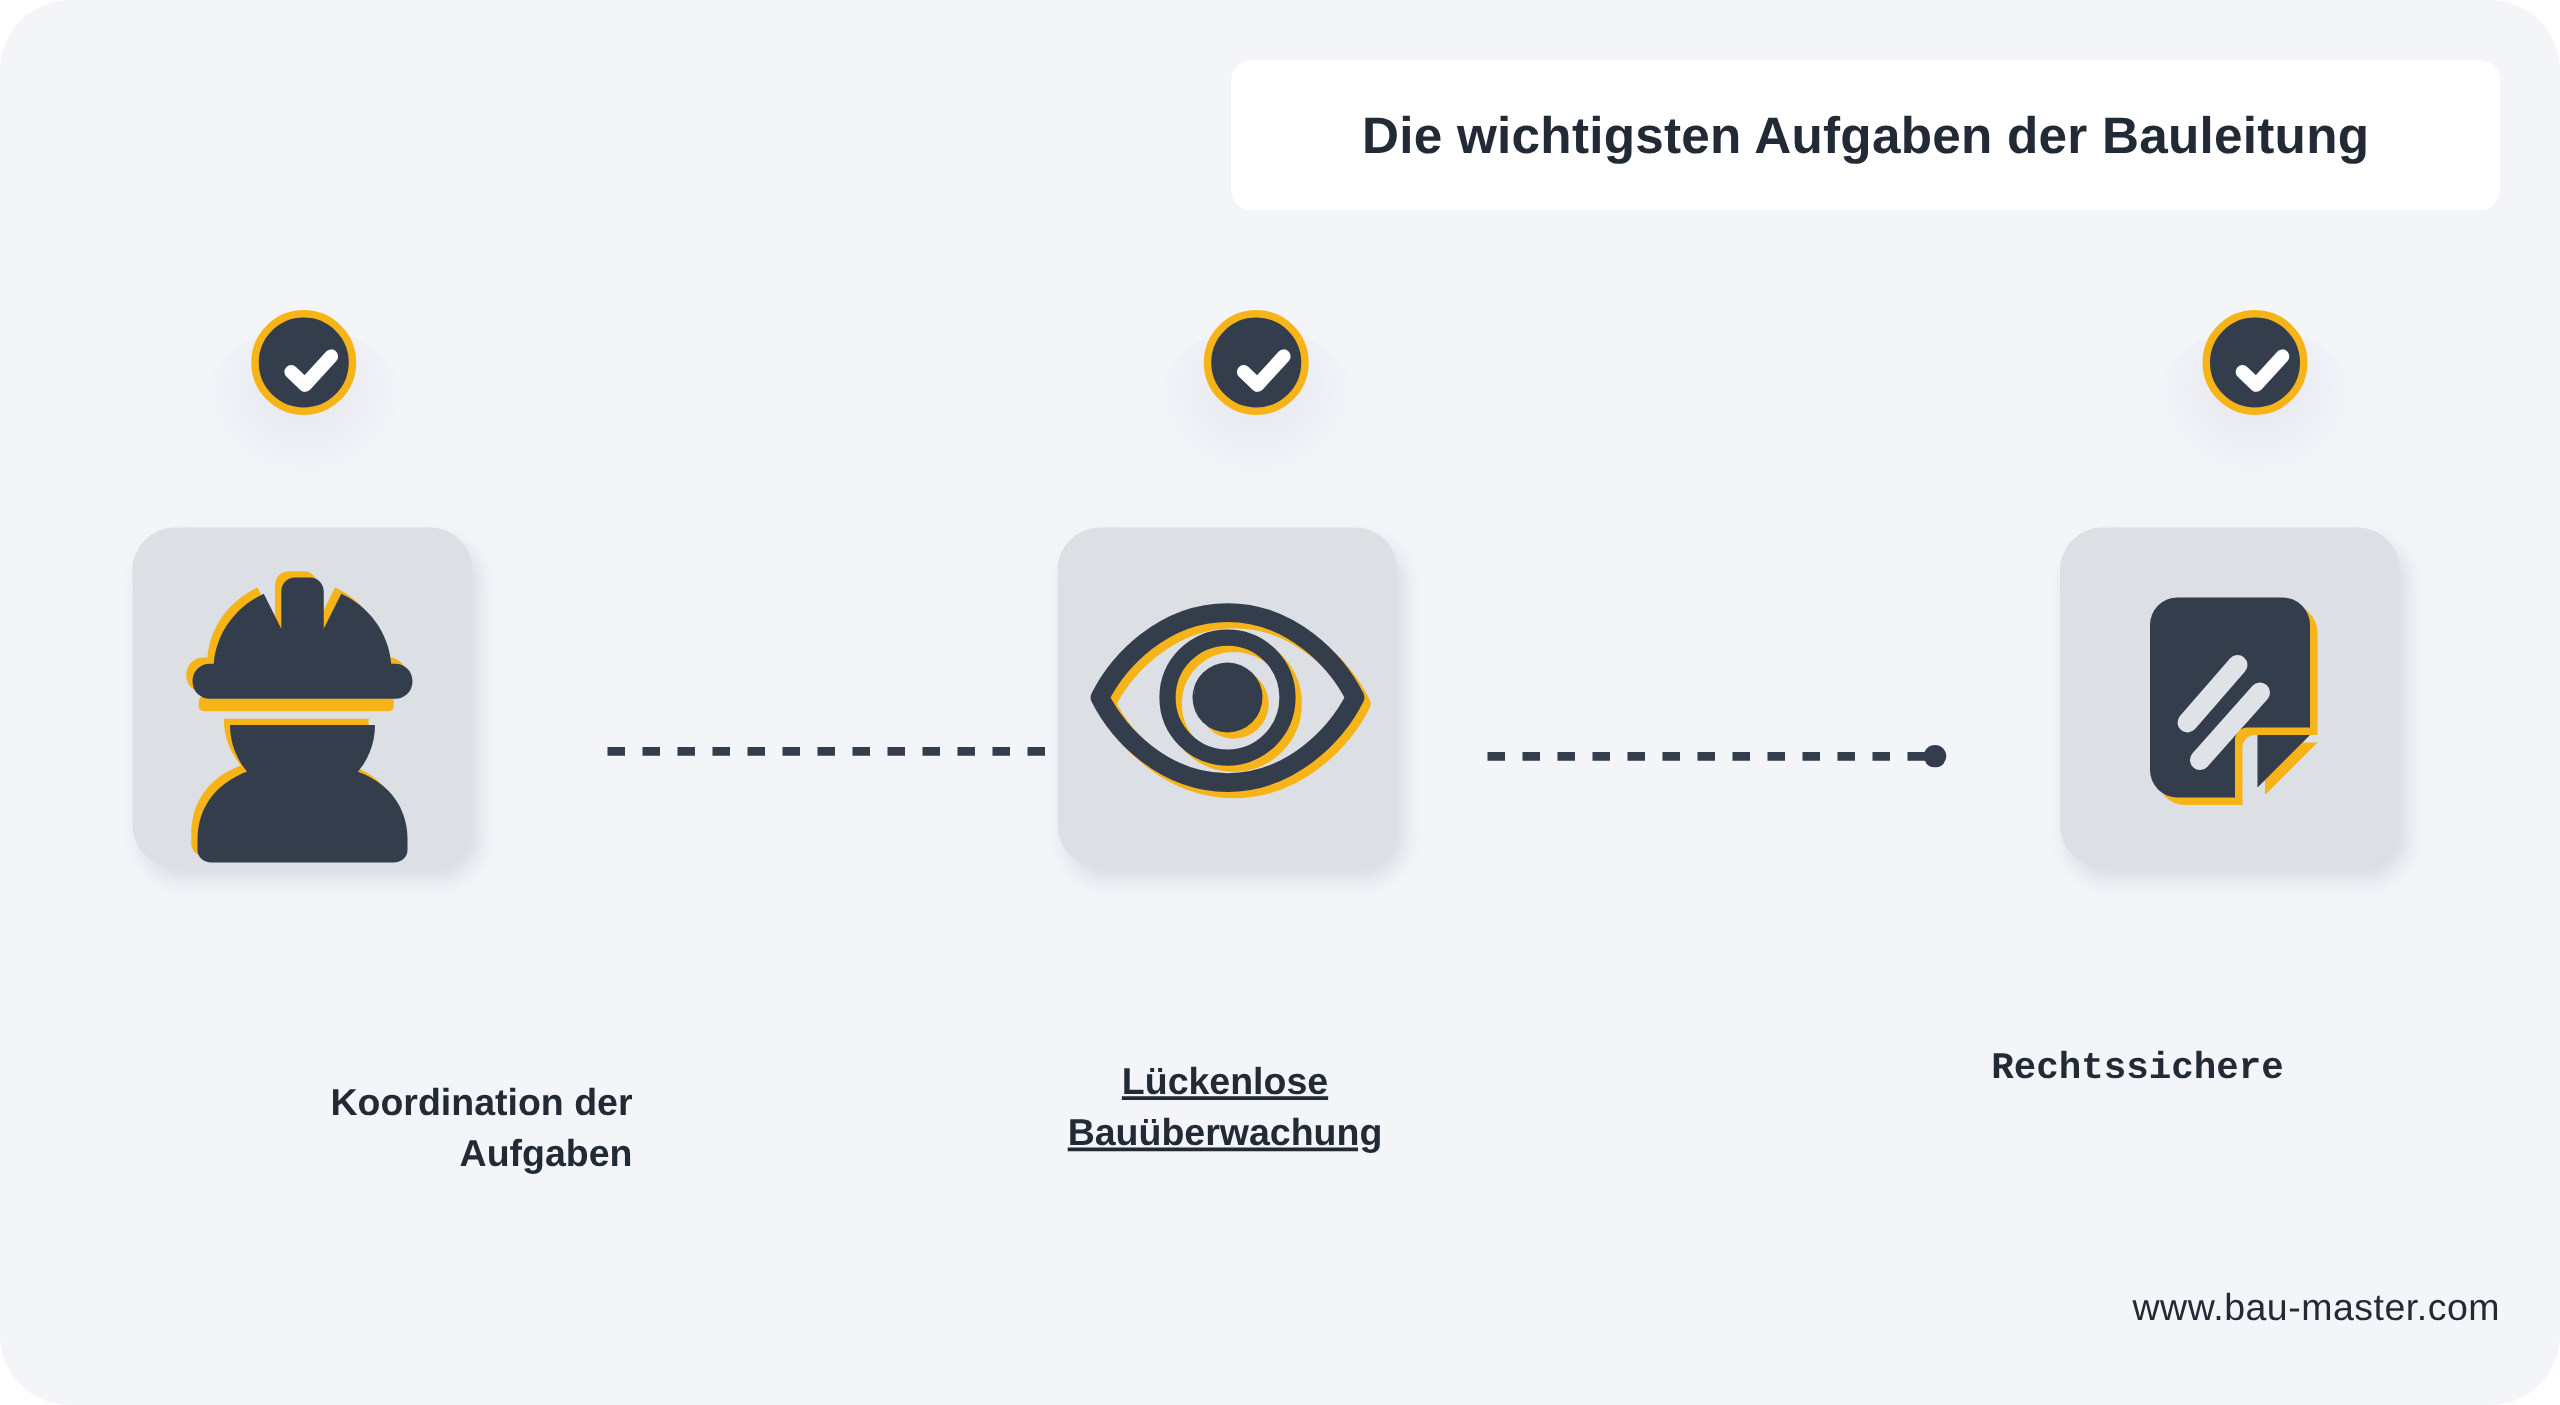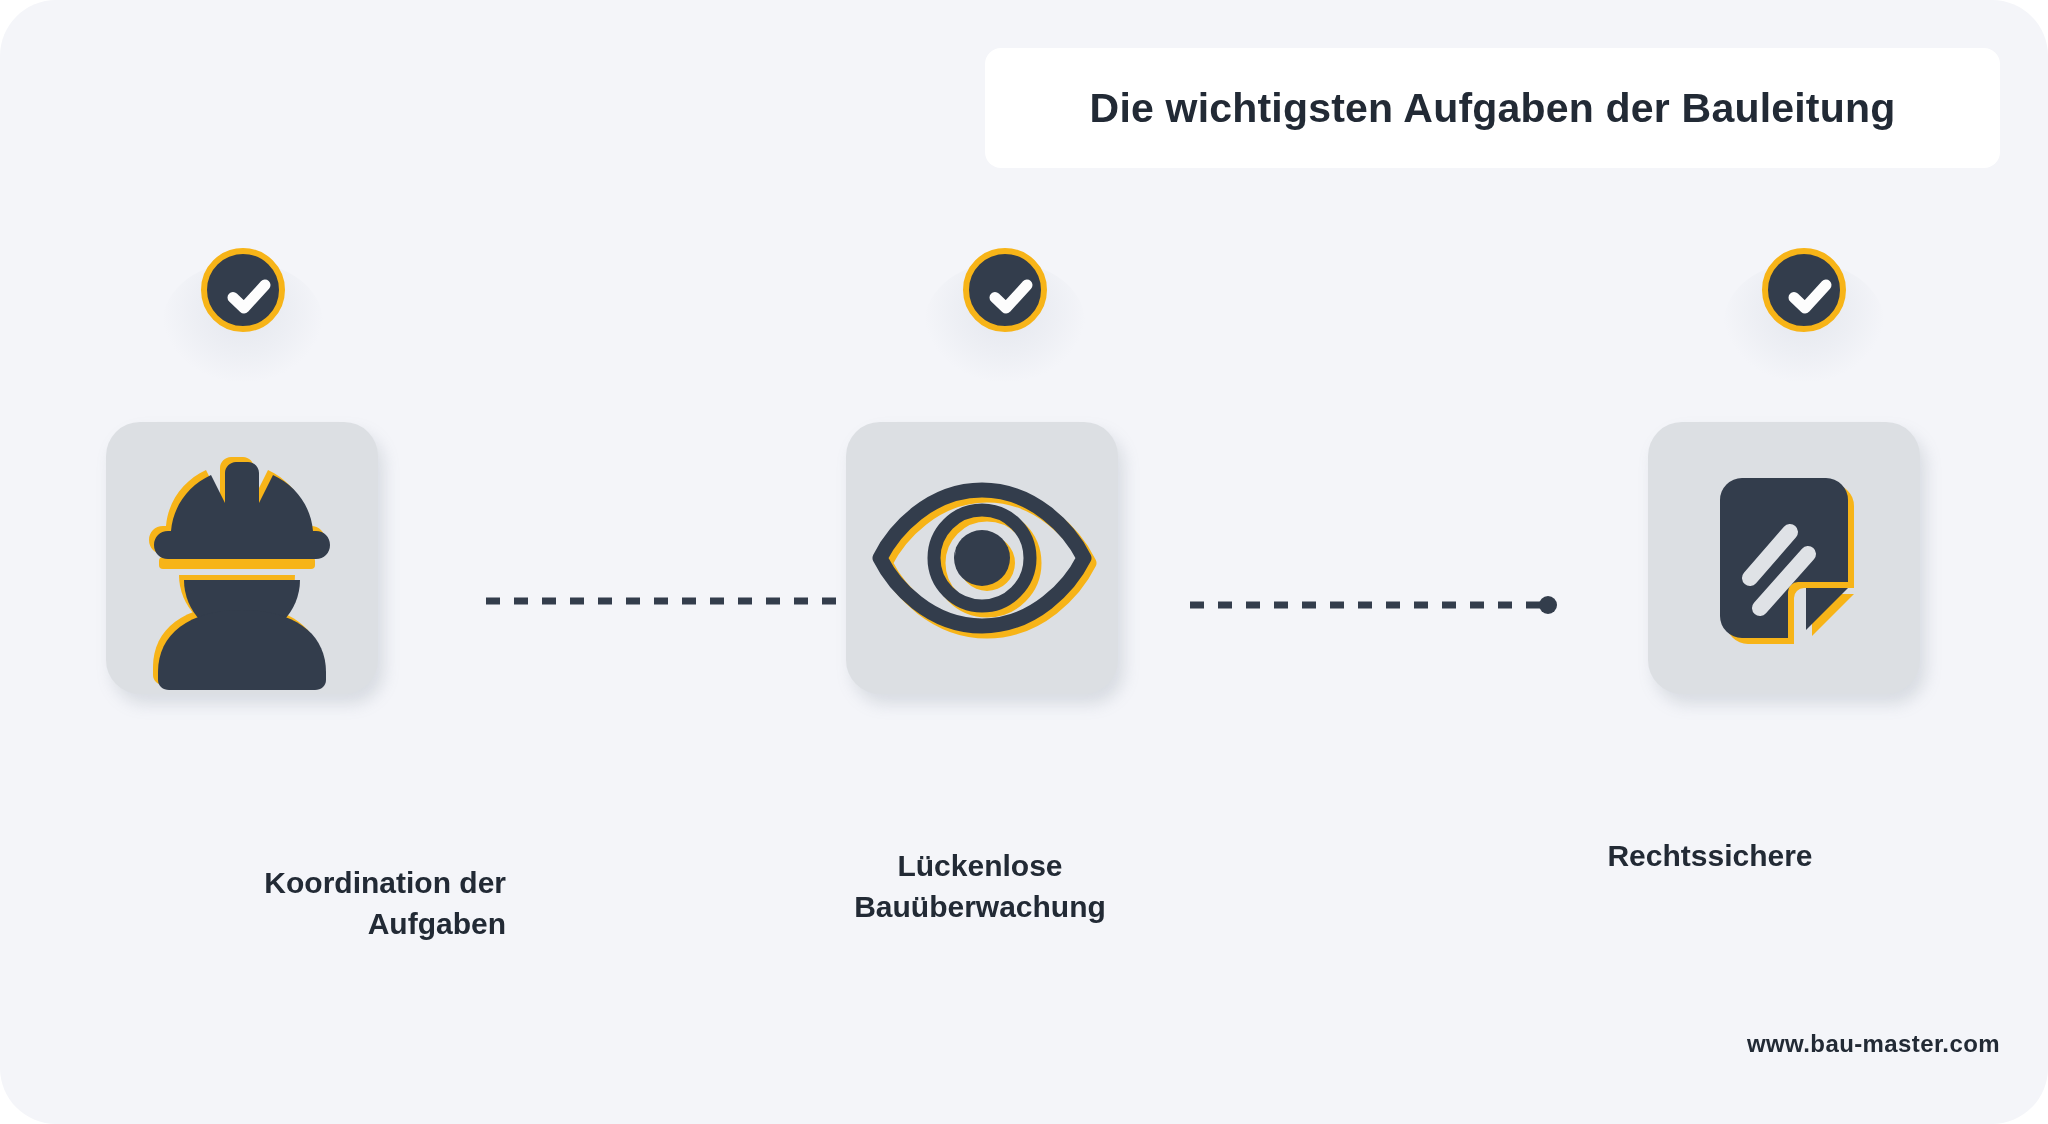--- a/index.html
+++ b/index.html
@@ -45,21 +45,21 @@
 
   
   .col {
     position: absolute;
     top: 0;
     width: 500px;
     height: 1124px;
   }
   .col-1 { left: 88px; }
   .col-2 { left: 760px; }
-  .col-3 { left: 1458px; }
+  .col-3 { left: 1458px; font-family: Liberation Mono, monospace; }
 
   
   .badge-wrap {
     position: absolute;
     top: 248px;
     width: 84px;
     height: 84px;
   }
   .badge-glow {
     position: absolute;
@@ -111,40 +111,40 @@
   
   .label {
     position: absolute;
     top: 862px;
     font-size: 30px;
     font-weight: bold;
     color: #222a35;
     line-height: 1.38;
   }
   .col-1 .label { left: 18px; width: 400px; text-align: right; }
-  .col-2 .label { left: -10px; width: 460px; text-align: center; top: 845px; }
+  .col-2 .label { left: -10px; width: 460px; text-align: center; top: 845px; text-decoration: underline; }
   .col-3 .label { left: 22px; width: 460px; text-align: center; top: 835px; }
 
   
   .connector {
     position: absolute;
     top: 596px;
     height: 10px;
   }
   .connector svg { display: block; }
   .conn-1 { left: 484px; }
   .conn-2 { left: 1188px; }
 
   
   .footer-url {
     position: absolute;
     right: 48px;
     top: 1030px;
-    font-size: 24px;
-    font-weight: bold;
+    font-size: 30px;
+    font-weight: normal;
     color: #222a35;
     letter-spacing: 0.4px;
   }
 </style>
 </head>
 <body>
 
 <div id="stage">
 
   <div class="title-banner">

